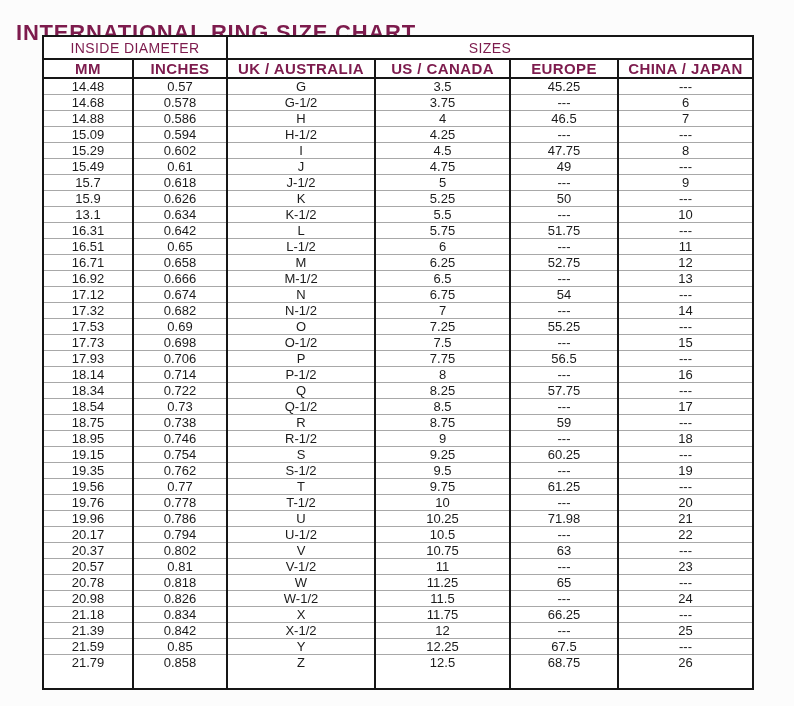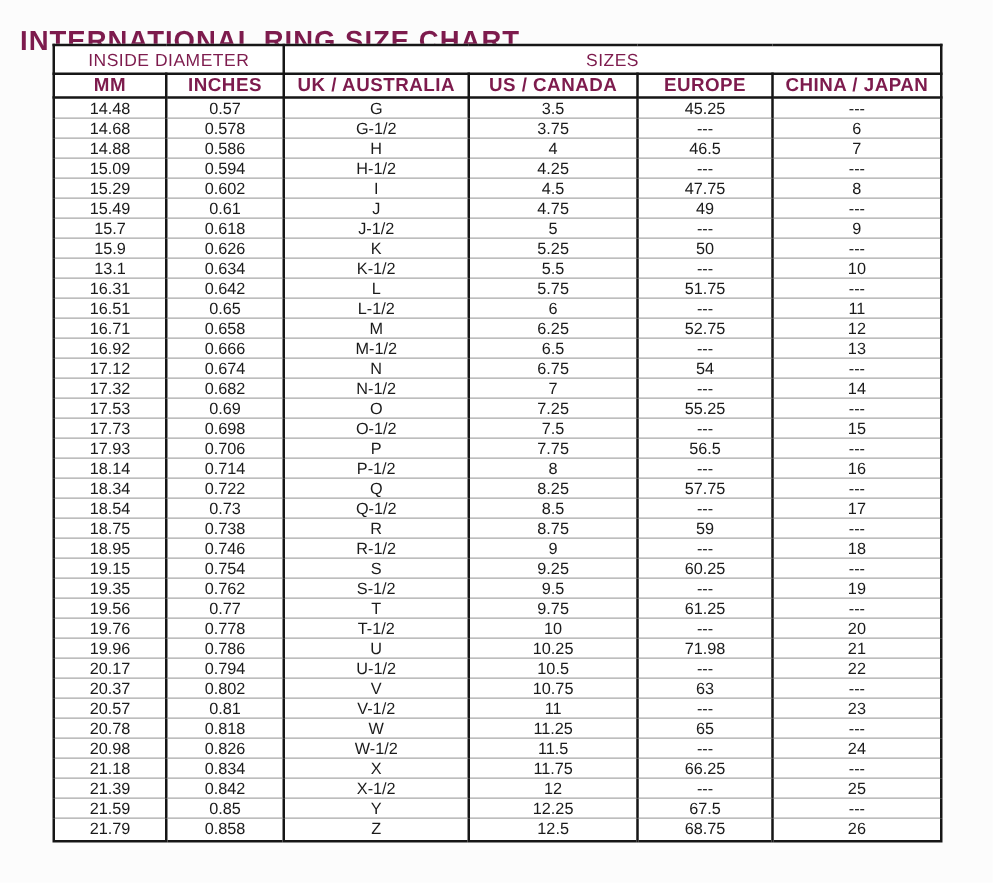--- a/index.html
+++ b/index.html
@@ -78,21 +78,21 @@
     text-align: center;
     border-left: 2px solid var(--heavy-border);
     border-right: 2px solid var(--heavy-border);
     white-space: nowrap;
     overflow: hidden;
   }
   tbody tr + tr td {
     border-top: 1px solid var(--row-line);
   }
   tbody tr:last-child td {
-    padding-bottom: 2px;
+    padding-bottom: 18px;
   }
 </style>
 </head>
 <body>
 
 <h1 class="page-title">INTERNATIONAL RING SIZE CHART</h1>
 
 <table class="ring-chart">
   <colgroup>
     <col class="col-mm">

